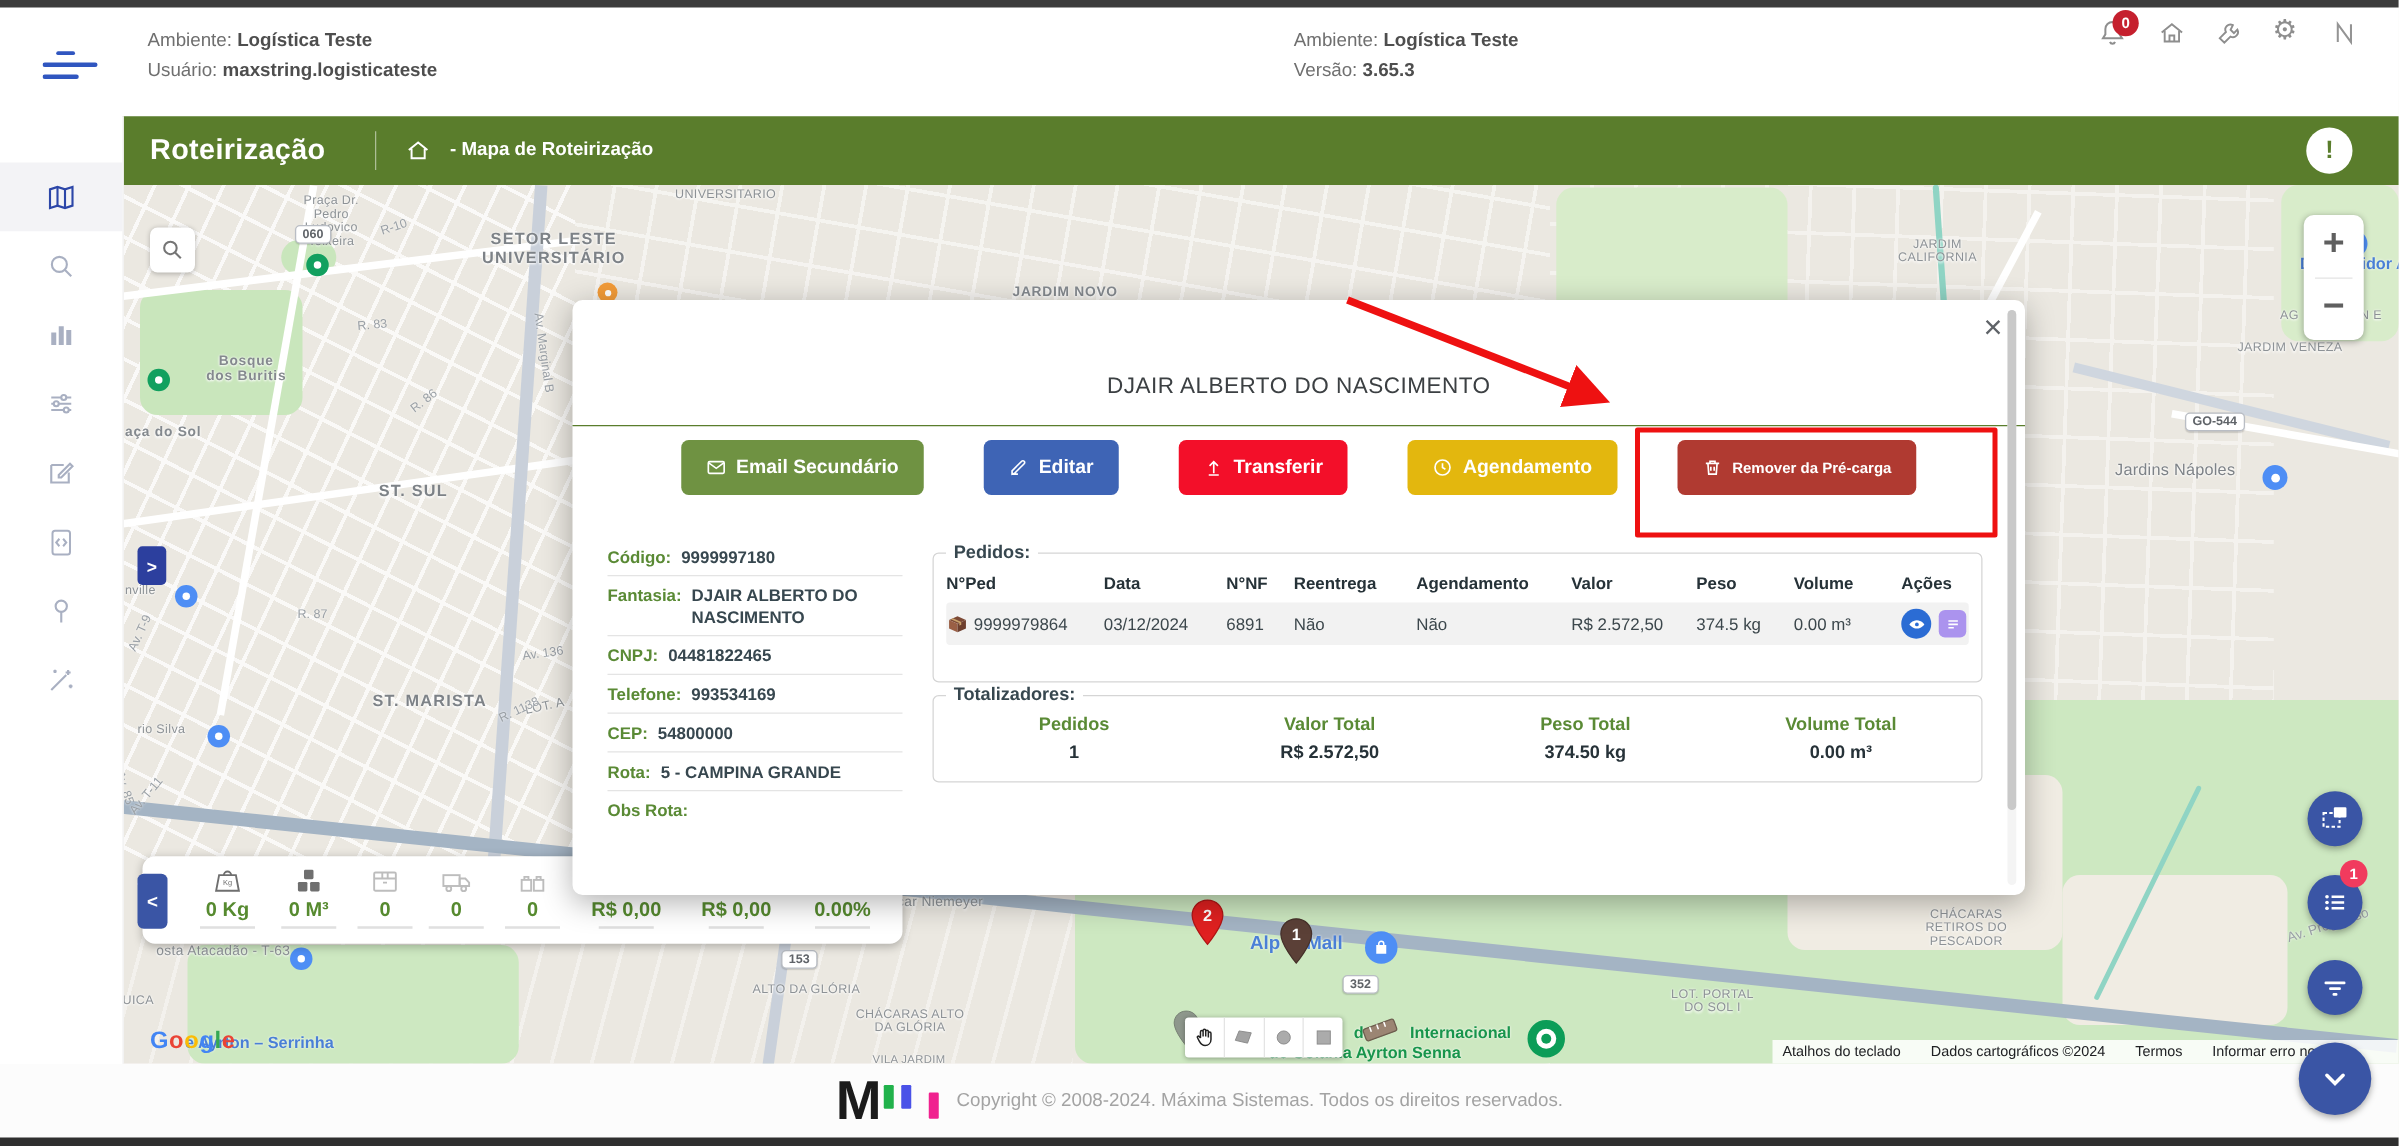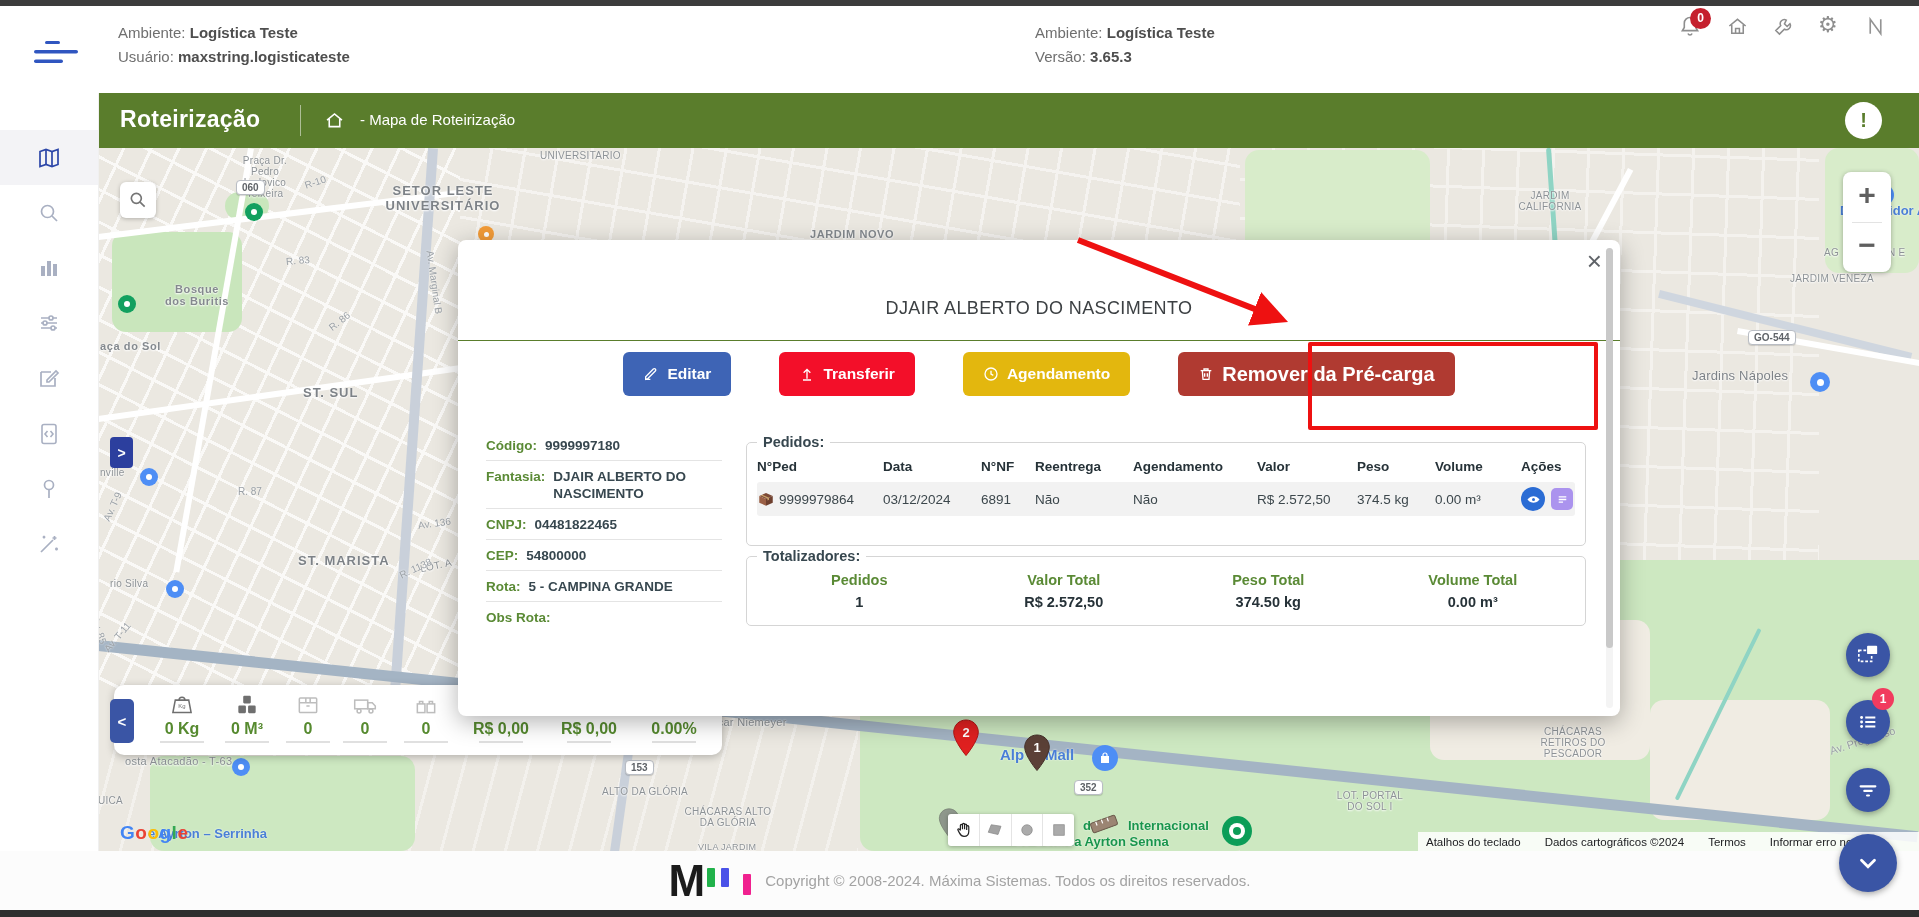--- a/index.html
+++ b/index.html
@@ -15,21 +15,21 @@
   .hpair{font-size:15px;color:#6f6f6f;line-height:24px;white-space:nowrap}
   .hpair b{color:#4e4e4e;font-weight:bold}
   .hicon{position:absolute;color:#8e8e8e}
   .badge{position:absolute;background:#c5202e;color:#fff;border-radius:50%;width:21px;height:21px;
          font-size:12px;font-weight:bold;text-align:center;line-height:21px}
 
   
   .greenbar{left:98px;top:93px;width:1821px;height:55px;background:#5a7d2c;z-index:11;color:#fff}
   .gb-title{position:absolute;left:22px;top:13px;font-size:23px;font-weight:bold;letter-spacing:.3px}
   .gb-div{position:absolute;left:202px;top:12px;width:1px;height:31px;background:rgba(255,255,255,.5)}
-  .gb-crumb{position:absolute;left:262px;top:18px;font-size:15px;font-weight:normal}
+  .gb-crumb{position:absolute;left:262px;top:18px;font-size:15px;font-weight:bold}
   .gb-alert{position:absolute;right:37px;top:9px;width:37px;height:37px;border-radius:50%;background:#fff;
             color:#5a7d2c;font-weight:bold;font-size:20px;text-align:center;line-height:37px;cursor:pointer}
 
   
   .sidebar{left:0;top:93px;width:98px;height:758px;background:#fff;z-index:11;border-right:1px solid #f0f0f0}
   .sb-item{position:absolute;left:0;width:98px;height:55px;display:flex;align-items:center;justify-content:center;cursor:pointer}
   .sb-active{background:#f3f3f6}
   .sb-gray{color:#a9b0c2}.sb-blue{color:#2c46a8}
 
   
@@ -418,59 +418,70 @@
   </div>
 </div>
 <div class="abs collapsebtn">&lt;</div>
 
 <div class="abs modal">
   <div class="m-close">×</div>
   <div class="m-title">DJAIR ALBERTO DO NASCIMENTO</div>
   <div class="m-line"></div>
 
   <div class="m-btnrow">
+    <button class="mbtn b-green">
+      <svg width="16" height="16" viewBox="0 0 24 24" fill="none" stroke="#fff" stroke-width="2">
+          <rect x="2.5" y="5" width="19" height="14" rx="1.5"></rect>
+          <path d="M3 6.5 12 13l9-6.5"></path>
+        </svg>
+      <span>Email Secundário</span>
+    </button>
     <button class="mbtn b-blue">
       <svg width="16" height="16" viewBox="0 0 24 24" fill="none" stroke="#fff" stroke-width="2">
           <path d="M4 20h7M4 20v-4L15.5 4.5a2 2 0 0 1 3 3L7 19z"></path>
         </svg>
       <span>Editar</span>
     </button>
     <button class="mbtn b-red">
       <svg width="16" height="16" viewBox="0 0 24 24" fill="none" stroke="#fff" stroke-width="2">
           <path d="M12 19V6M7 10l5-5 5 5M6 21h12"></path>
         </svg>
       <span>Transferir</span>
     </button>
     <button class="mbtn b-yellow">
       <svg width="16" height="16" viewBox="0 0 24 24" fill="none" stroke="#fff" stroke-width="2">
           <circle cx="12" cy="12" r="9"></circle>
           <path d="M12 7v5l3.5 2"></path>
         </svg>
       <span>Agendamento</span>
     </button>
-    <button class="mbtn b-darkred" style="font-size:20px">
+    <button class="mbtn b-darkred" style="font-size:12px">
       <svg width="16" height="16" viewBox="0 0 24 24" fill="none" stroke="#fff" stroke-width="2">
           <path d="M4 7h16M9 7V4.5h6V7M6.5 7l1 13h9l1-13M10 11v5M14 11v5"></path>
         </svg>
       <span>Remover da Pré-carga</span>
     </button>
   </div>
 
   <div class="details">
     <div class="drow">
         <span class="dlabel">Código:</span>
         <span class="dval">9999997180</span>
       </div>
     <div class="drow">
         <span class="dlabel">Fantasia:</span>
         <span class="dval">DJAIR ALBERTO DO NASCIMENTO</span>
       </div>
     <div class="drow">
         <span class="dlabel">CNPJ:</span>
         <span class="dval">04481822465</span>
+      </div>
+    <div class="drow">
+        <span class="dlabel">Telefone:</span>
+        <span class="dval">993534169</span>
       </div>
     <div class="drow">
         <span class="dlabel">CEP:</span>
         <span class="dval">54800000</span>
       </div>
     <div class="drow">
         <span class="dlabel">Rota:</span>
         <span class="dval">5 - CAMPINA GRANDE</span>
       </div>
     <div class="drow">

